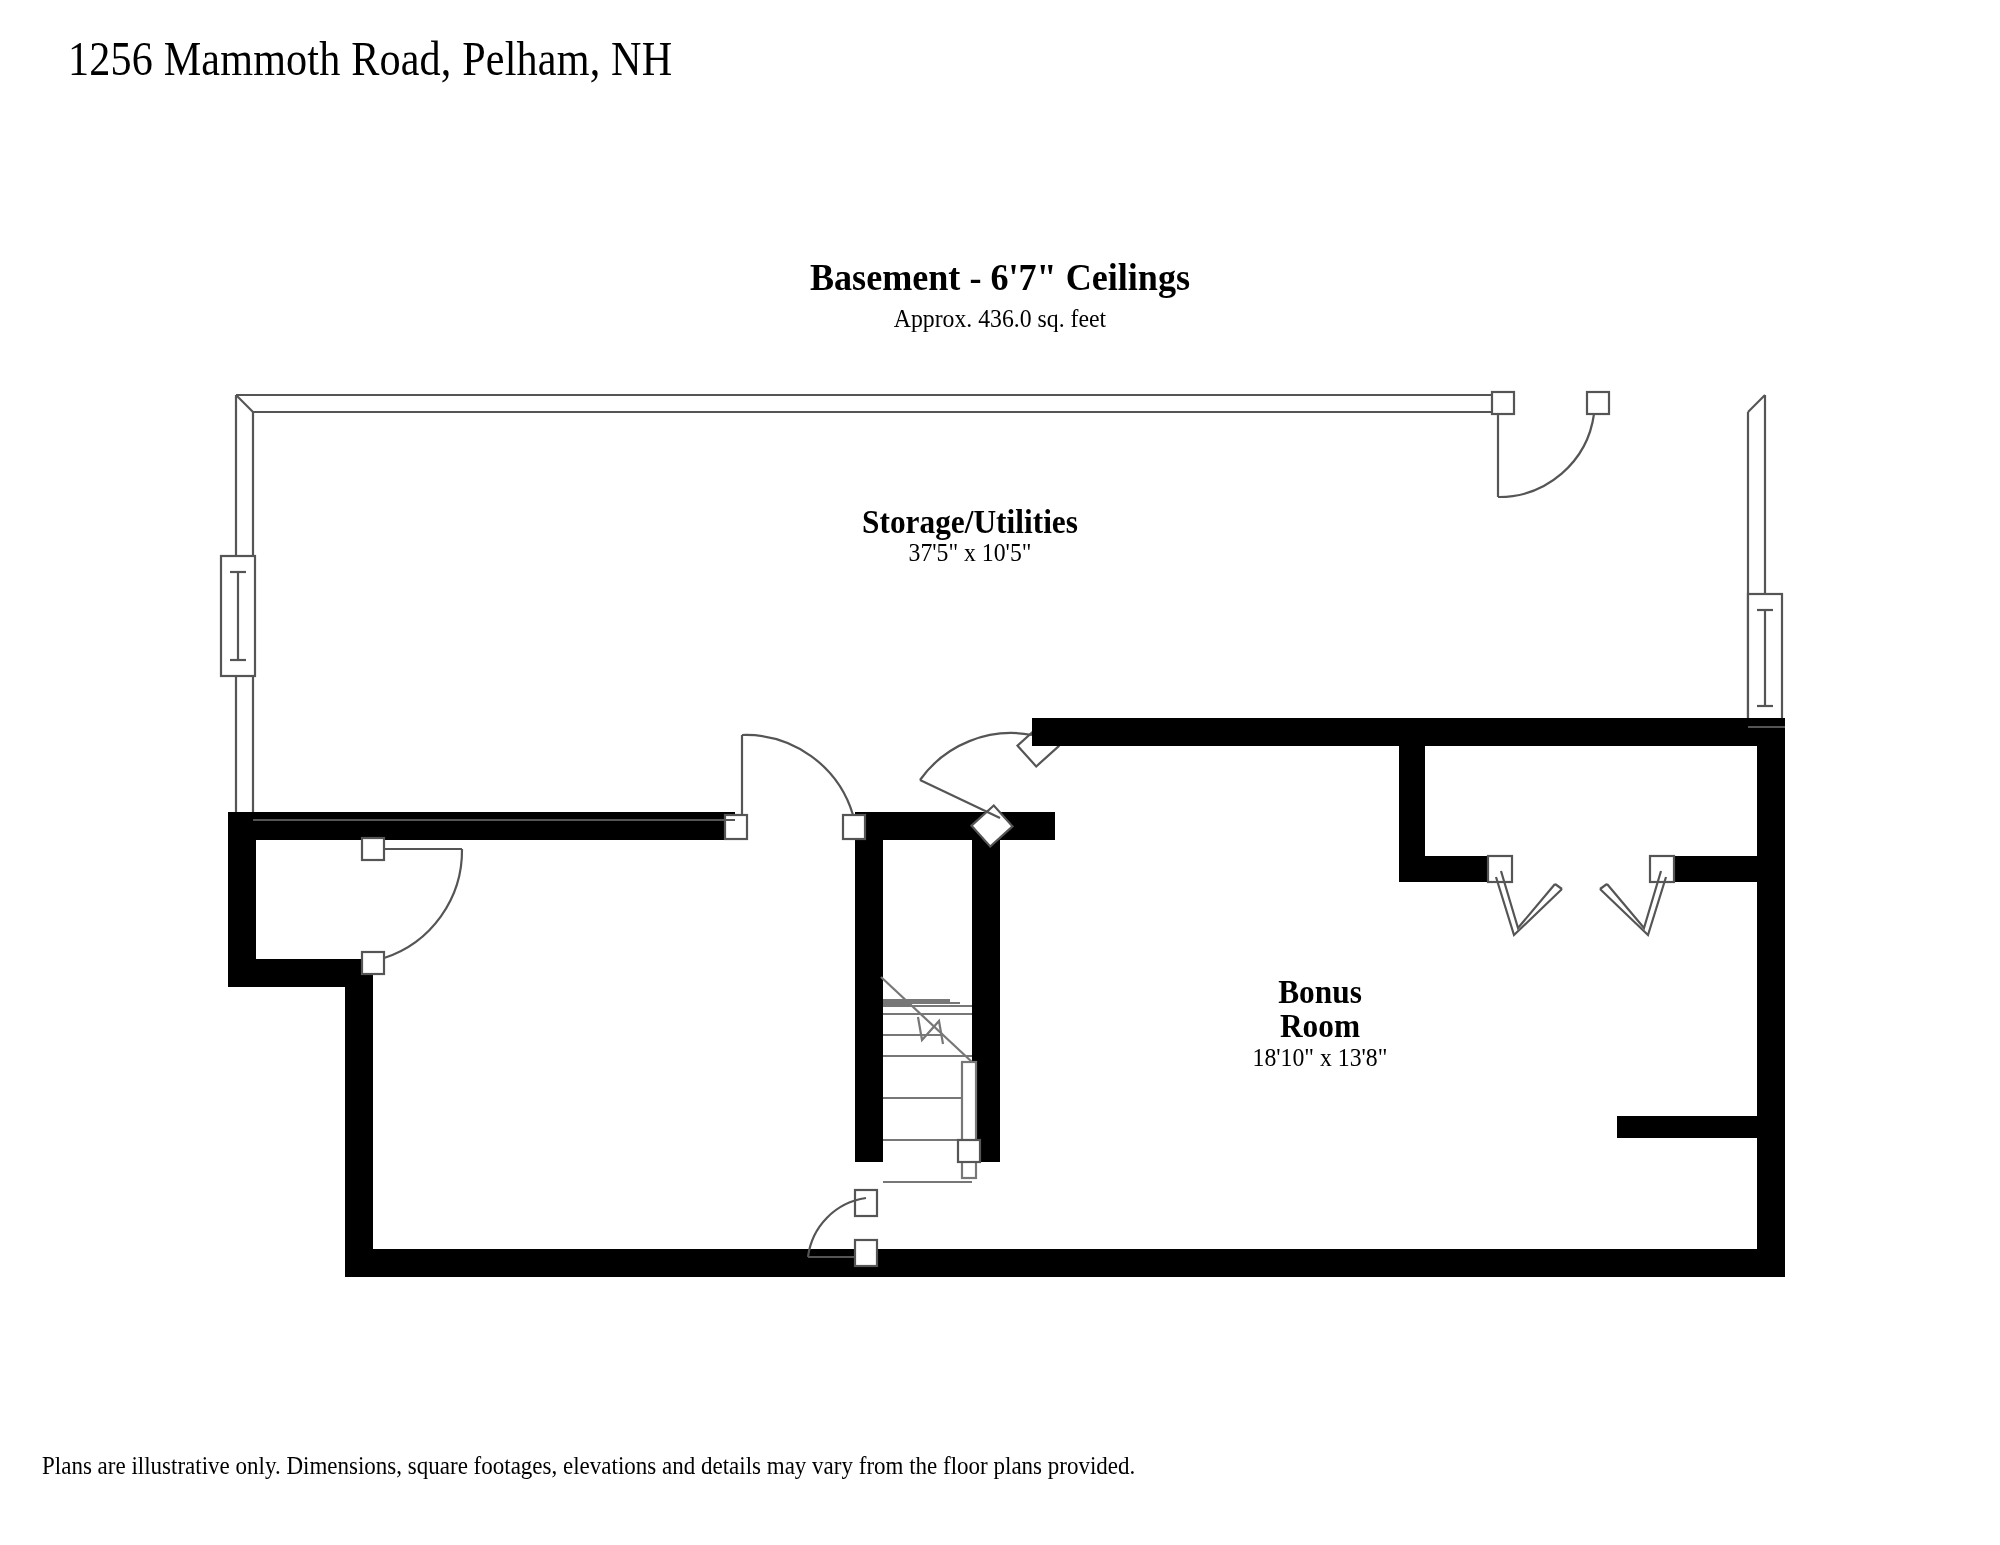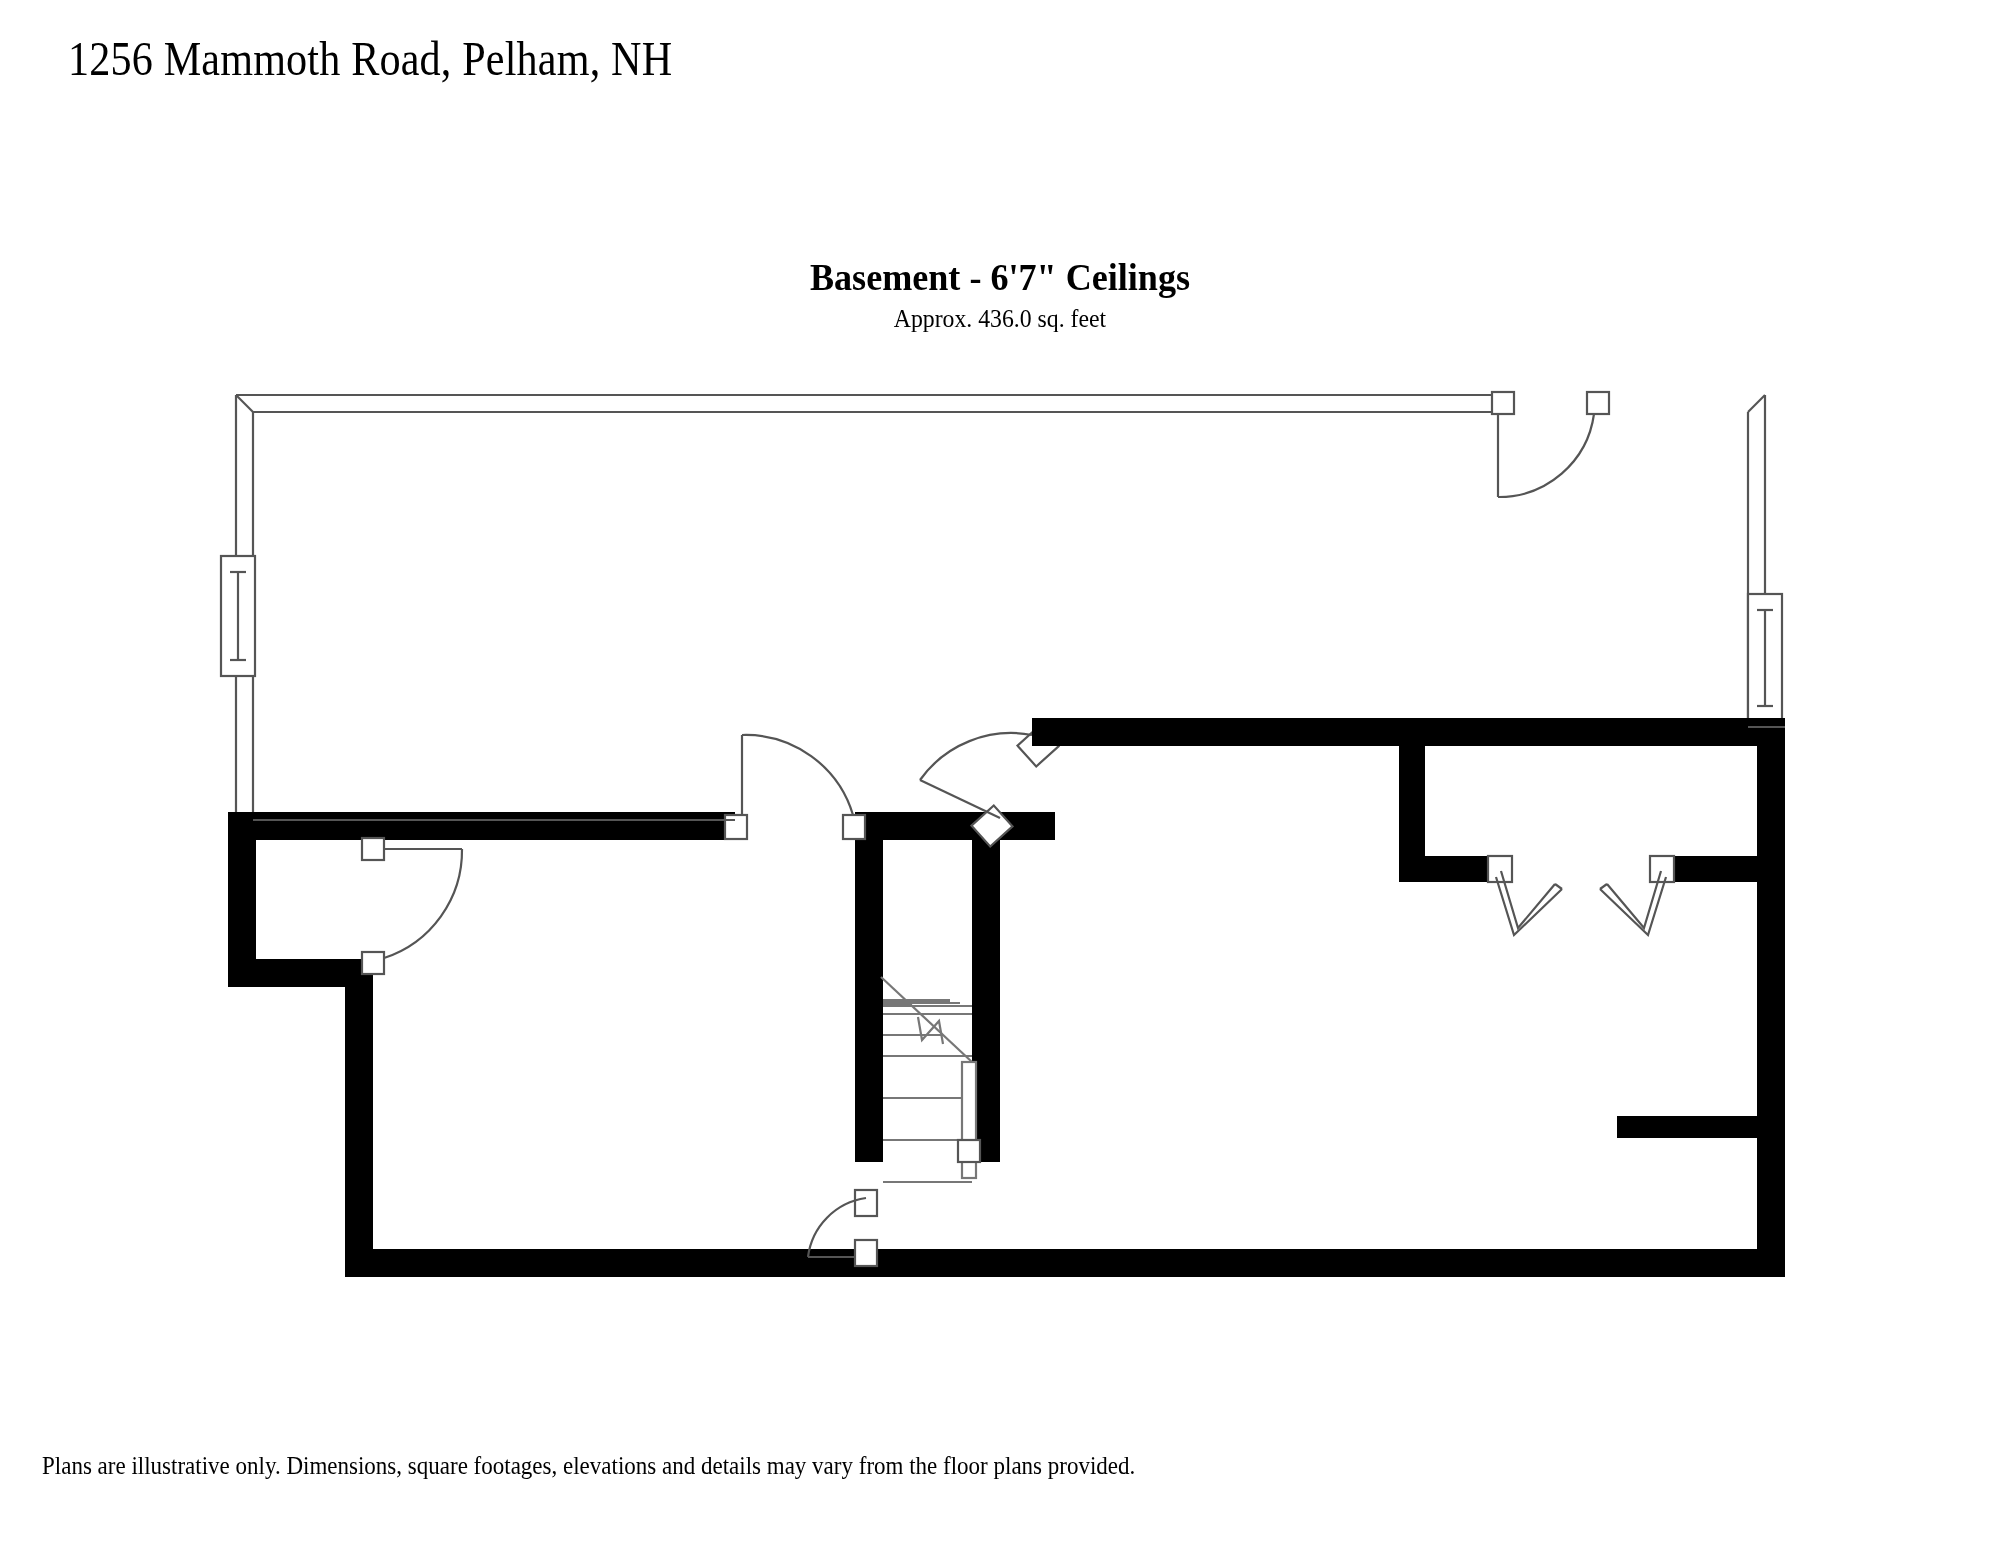--- a/index.html
+++ b/index.html
@@ -273,18 +273,27 @@
       <path class="door-leaf" d="M 1607 884 L 1600 889"></path>
     </g>
 
     <g>
       <path class="wall-thin" d="M 253 820 L 735 820"></path>
       <path class="wall-thin" d="M 1748 727 L 1785 727"></path>
     </g>
 
   </svg>
 
-
-
+  <div class="room-label" id="label-storage">
+    <span class="rname">Storage/Utilities</span>
+    <span class="rdim">37'5" x 10'5"</span>
+  </div>
+
+
+  <div class="room-label" id="label-bonus">
+    <span class="rname">Bonus</span>
+    <span class="rname">Room</span>
+    <span class="rdim">18'10" x 13'8"</span>
+  </div>
 
   <div class="disclaimer">Plans are illustrative only. Dimensions, square footages, elevations and details may vary from the floor plans provided.</div>
 
 </div>
 
 </body></html>

